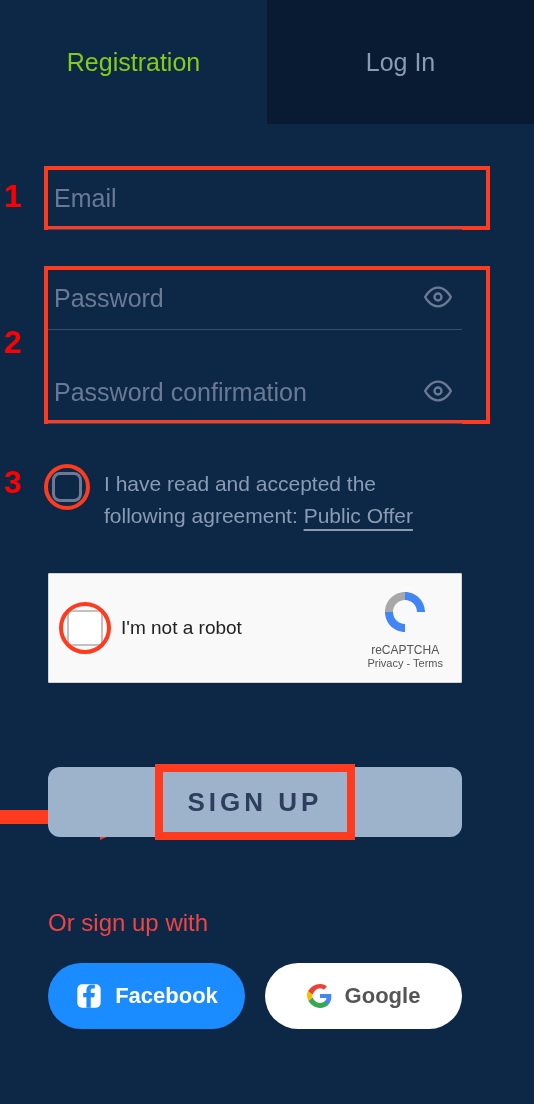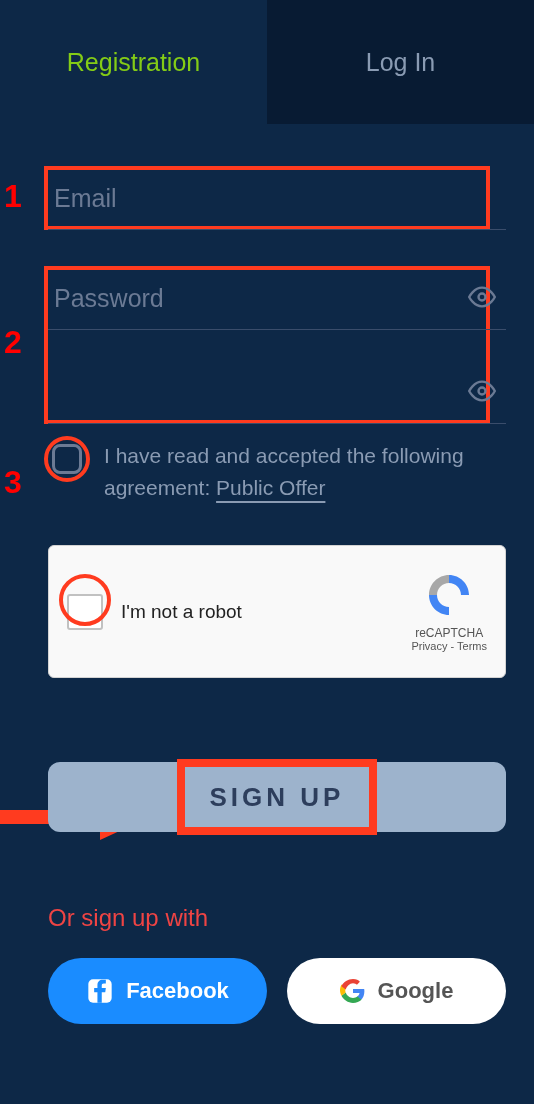--- a/index.html
+++ b/index.html
@@ -19,21 +19,21 @@
       flex: 1;
       display: flex;
       align-items: center;
       justify-content: center;
       font-size: 25px;
       cursor: pointer;
     }
     .tab-active { color: #84cc16; }
     .tab-inactive { background: #081b33; color: #8a9bb3; }
     .form-area {
-      padding: 44px 28px 0 48px;
+      padding: 44px 72px 0 48px;
       position: relative;
     }
     .input-group {
       position: relative;
       margin-bottom: 14px;
     }
     .input-field {
       position: relative;
       height: 62px;
       border-bottom: 1px solid #3a4d6b;
@@ -67,21 +67,21 @@
       left: 4px;
     }
     .eye-icon {
       position: absolute;
       right: 10px;
       color: #6b7a94;
     }
     .agree-row {
       display: flex;
       gap: 18px;
-      margin-top: 16px;
+      margin-top: 44px;
       align-items: flex-start;
       position: relative;
     }
     .checkbox-wrap {
       position: relative;
       width: 38px; height: 38px;
     }
     .checkbox {
       width: 30px; height: 30px;
       border: 3px solid #6b7a94;
@@ -103,22 +103,22 @@
     }
     .link {
       text-decoration: underline;
       color: #8a9bb3;
       text-underline-offset: 6px;
     }
     .recaptcha {
       margin-top: 42px;
       background: #f9f9f9;
       border: 1px solid #d3d3d3;
-      border-radius: 6px;
-      height: 133px;
+      border-radius: 1px;
+      height: 110px;
       display: flex;
       align-items: center;
       padding: 0 18px;
       justify-content: space-between;
       position: relative;
     }
     .rc-left { display: flex; align-items: center; gap: 18px; }
     .rc-checkbox {
       width: 36px; height: 36px;
       border: 2px solid #c1c1c1;
@@ -223,20 +223,21 @@
         <svg width="28" height="28" viewBox="0 0 24 24" fill="none" stroke="currentColor" stroke-width="2">
             <path d="M1 12s4-8 11-8 11 8 11 8-4 8-11 8-11-8-11-8z"></path>
             <circle cx="12" cy="12" r="3"></circle>
           </svg>
       </span>
     </div>
   </div>
 
   <div class="input-group" style="margin-top:32px">
     <div class="input-field">
+      <span class="input-placeholder">Password confirmation</span>
       <span class="eye-icon">
         <svg width="28" height="28" viewBox="0 0 24 24" fill="none" stroke="currentColor" stroke-width="2">
             <path d="M1 12s4-8 11-8 11 8 11 8-4 8-11 8-11-8-11-8z"></path>
             <circle cx="12" cy="12" r="3"></circle>
           </svg>
       </span>
     </div>
   </div>
 
   <div class="agree-row">

